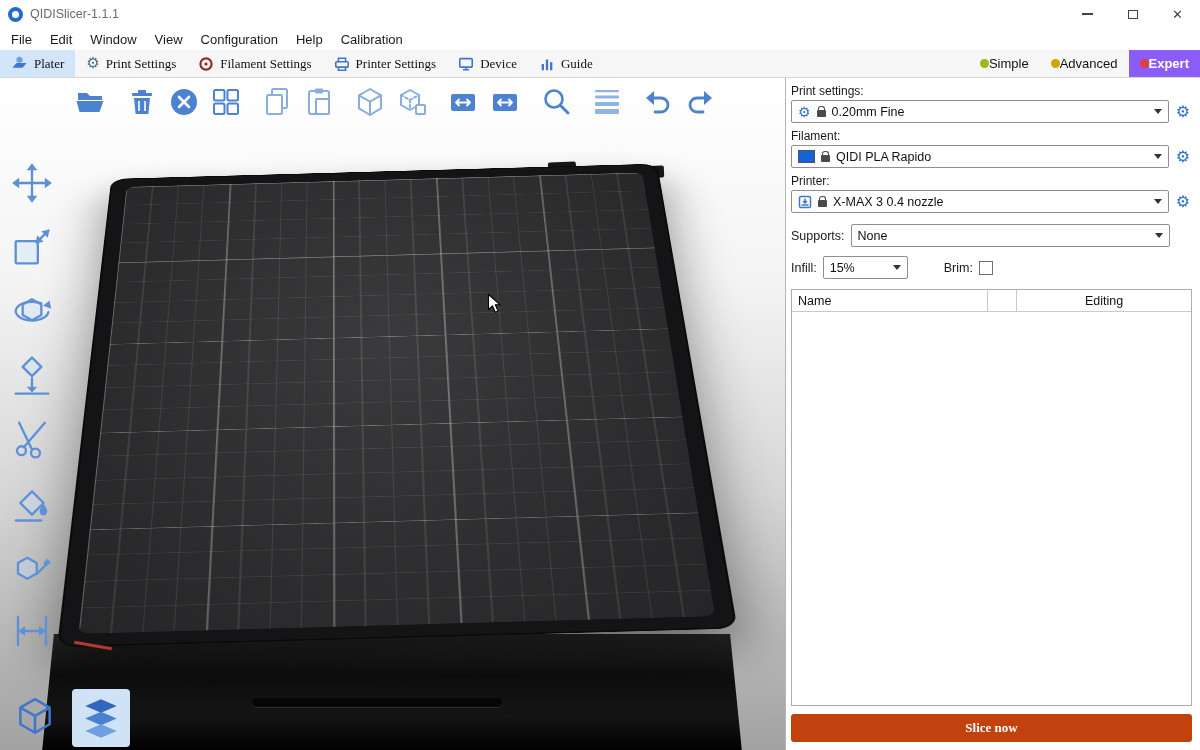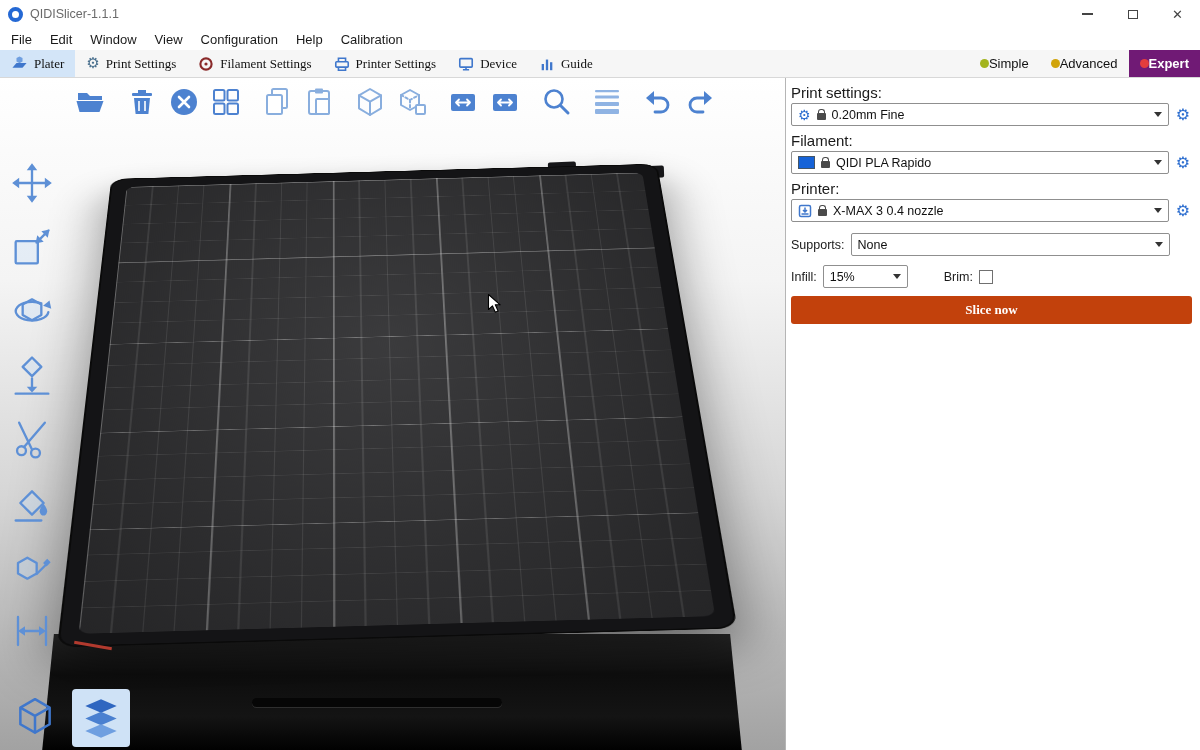--- a/index.html
+++ b/index.html
@@ -71,21 +71,21 @@
   .gf { fill:#5e90d6; stroke:none; }
   .gfl { fill:rgba(198,220,246,.35); }
 
   .view-buttons { position:absolute; left:6px; bottom:3px; display:flex; gap:8px; align-items:center; }
   .vbtn { width:58px; height:58px; display:flex; align-items:center; justify-content:center; border-radius:4px; }
   .vbtn.lit { background:#cfe2f6; }
 
   .cursor { position:absolute; left:487px; top:215px; }
 
   
-  .sb-label { font-size:15px; color:#1a1a1a; margin-top:4px; }
+  .sb-label { font-size:12px; color:#1a1a1a; margin-top:4px; }
   .combo-row { display:flex; align-items:center; gap:5px; margin:2px 0 2px; }
   .combo { flex:1; height:23px; border:1px solid #8f8f8f; border-radius:2px; background:#fff;
     display:flex; align-items:center; gap:6px; padding:0 6px; font-size:12.5px; color:#111; }
   .combo .arrow { margin-left:auto; width:0; height:0; border-left:4.5px solid transparent;
     border-right:4.5px solid transparent; border-top:5.5px solid #333; }
   .gear-btn { color:#2e6fd0; font-size:16px; line-height:1; width:18px; text-align:center; }
   .combo-gear { color:#2e6fd0; font-size:14px; line-height:1; }
   .lock { width:9px; height:7px; background:#4a4a4a; border-radius:1px; position:relative; margin-top:3px; flex:none; }
   .lock:before { content:""; position:absolute; left:1px; top:-4px; width:5px; height:5px;
     border:1.5px solid #4a4a4a; border-bottom:none; border-radius:3px 3px 0 0; }
@@ -178,21 +178,21 @@
   </div>
   <div class="modes">
     <div class="mode">
       <span class="dot" style="background-color: rgb(163, 180, 30);"></span>
       <span>Simple</span>
     </div>
     <div class="mode">
       <span class="dot" style="background-color: rgb(209, 164, 10);"></span>
       <span>Advanced</span>
     </div>
-    <div class="mode expert" style="background-color: #701a75;">
+    <div class="mode expert" style="background-color: #8b5cf6;">
       <span class="dot" style="background-color: rgb(226, 61, 61);"></span>
       <span>Expert</span>
     </div>
   </div>
 </div>
 
 <div class="viewport">
 
   <div class="bed-clip" style="left:548px; top:84px; transform:rotate(-2deg);"></div>
   <div class="bed-clip" style="left:636px; top:88px; transform:rotate(-2deg);"></div>
@@ -432,17 +432,25 @@
   <div class="sb-row">
     <span>Infill:</span>
     <div class="combo infill-combo">
       <span>15%</span>
       <span class="arrow"></span>
     </div>
     <span class="brim-label">Brim:</span>
     <div class="checkbox"></div>
   </div>
 
+  <div class="obj-table">
+    <div class="obj-header">
+      <div class="col-name">Name</div>
+      <div class="col-mid"></div>
+      <div class="col-edit">Editing</div>
+    </div>
+    <div class="obj-body"></div>
+  </div>
 
   <div class="slice-btn" style="background-color: #c2410c; font-family: Liberation Serif, serif;">
     <span>Slice now</span>
   </div>
 </div>
 
 </body></html>

